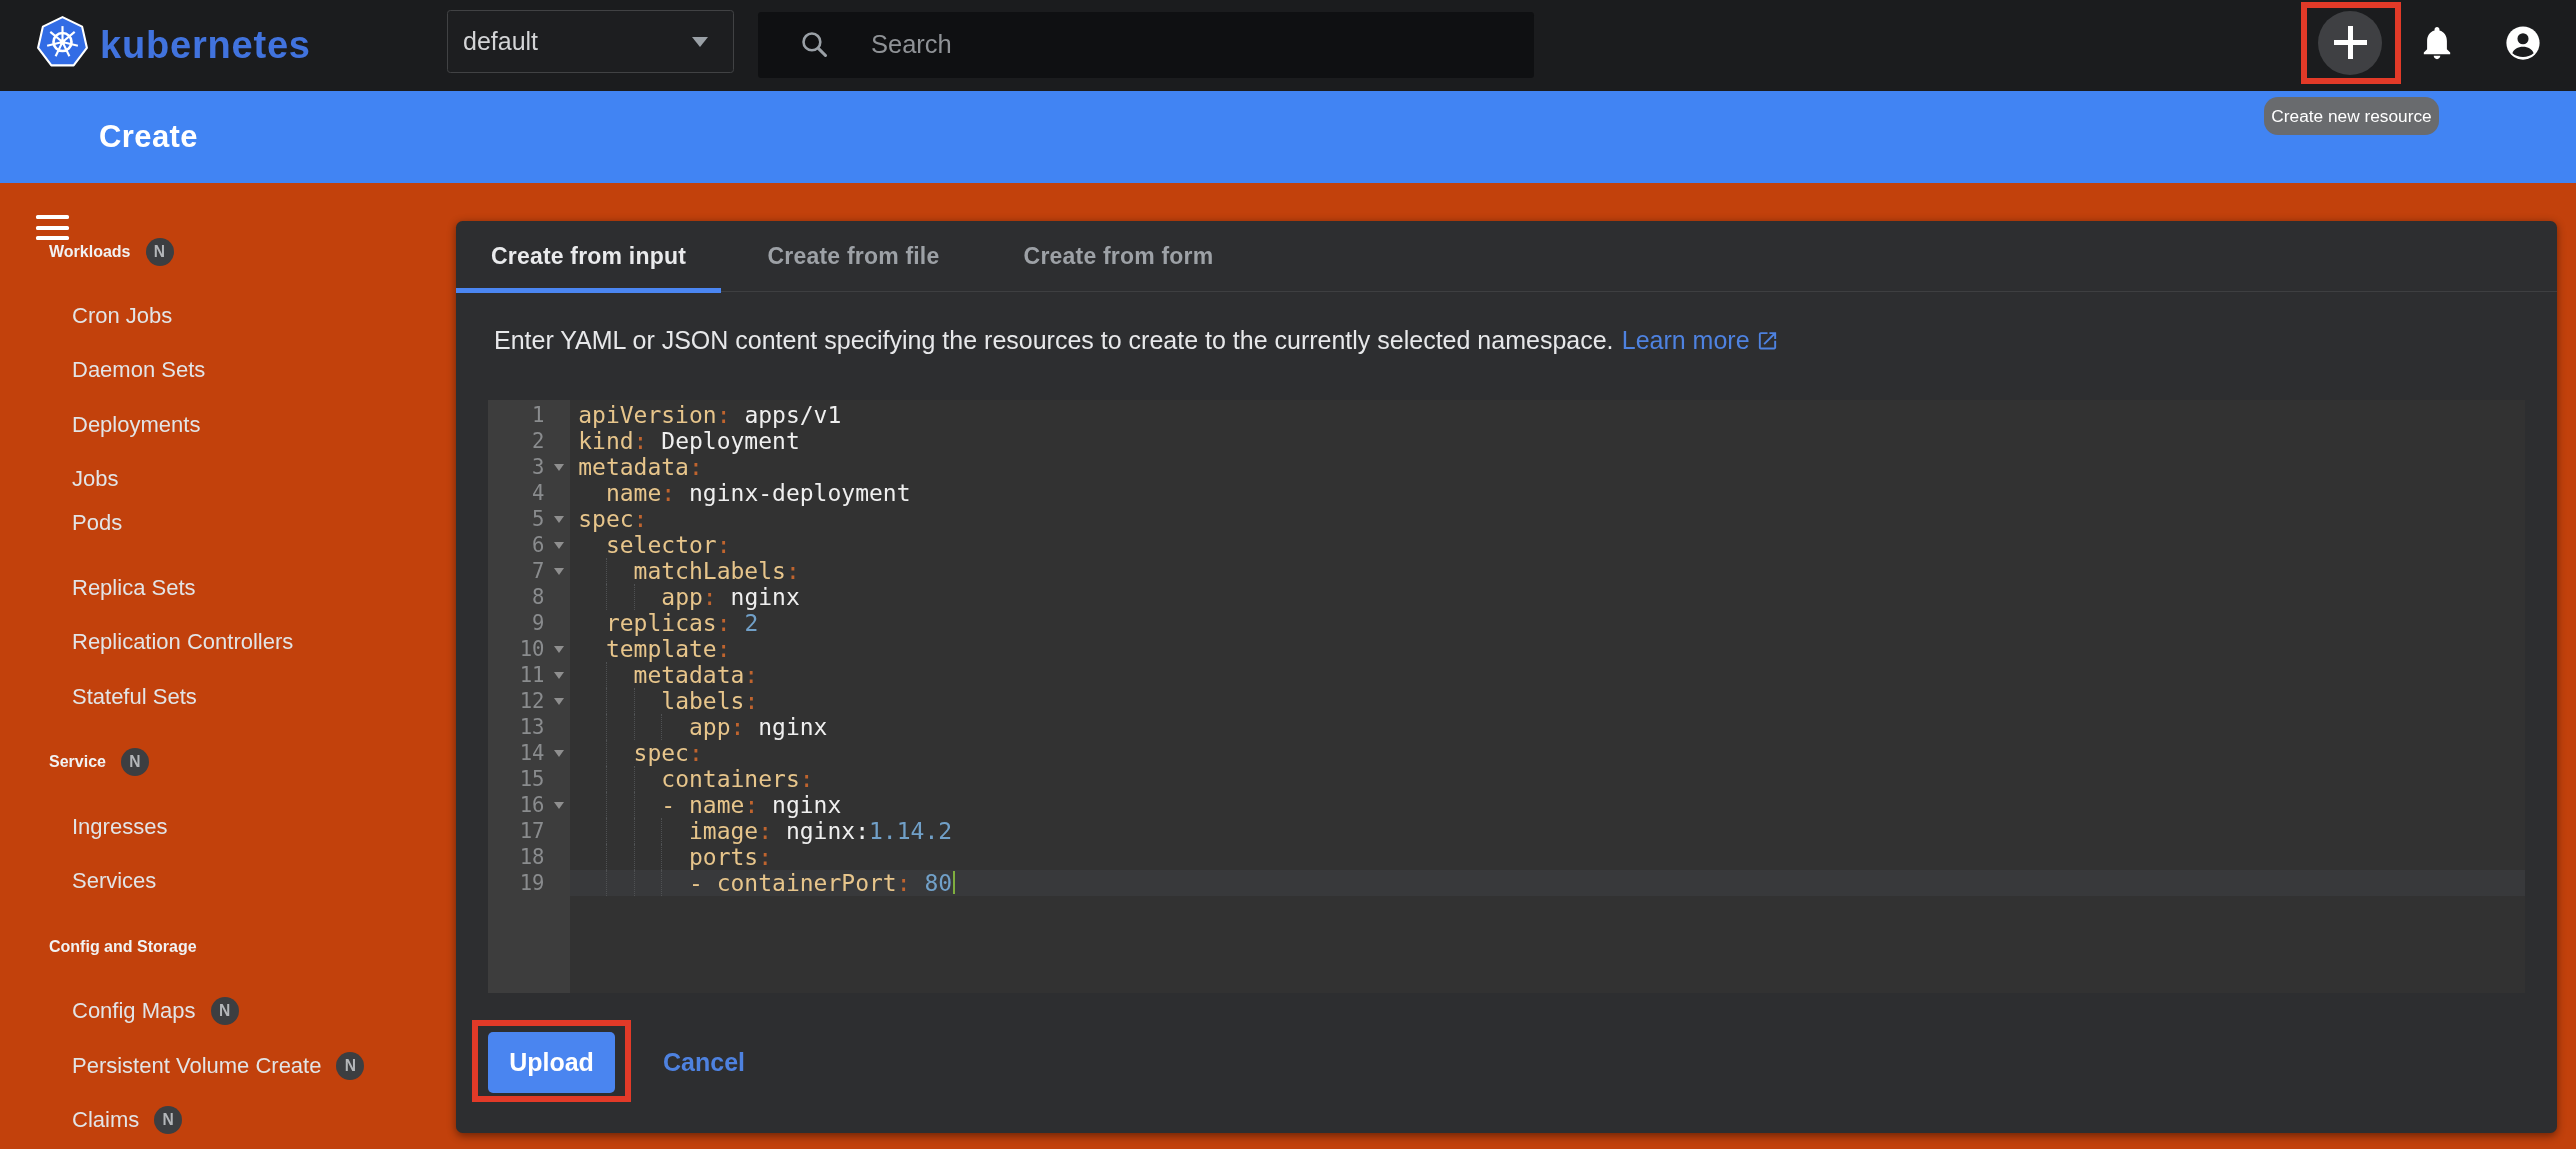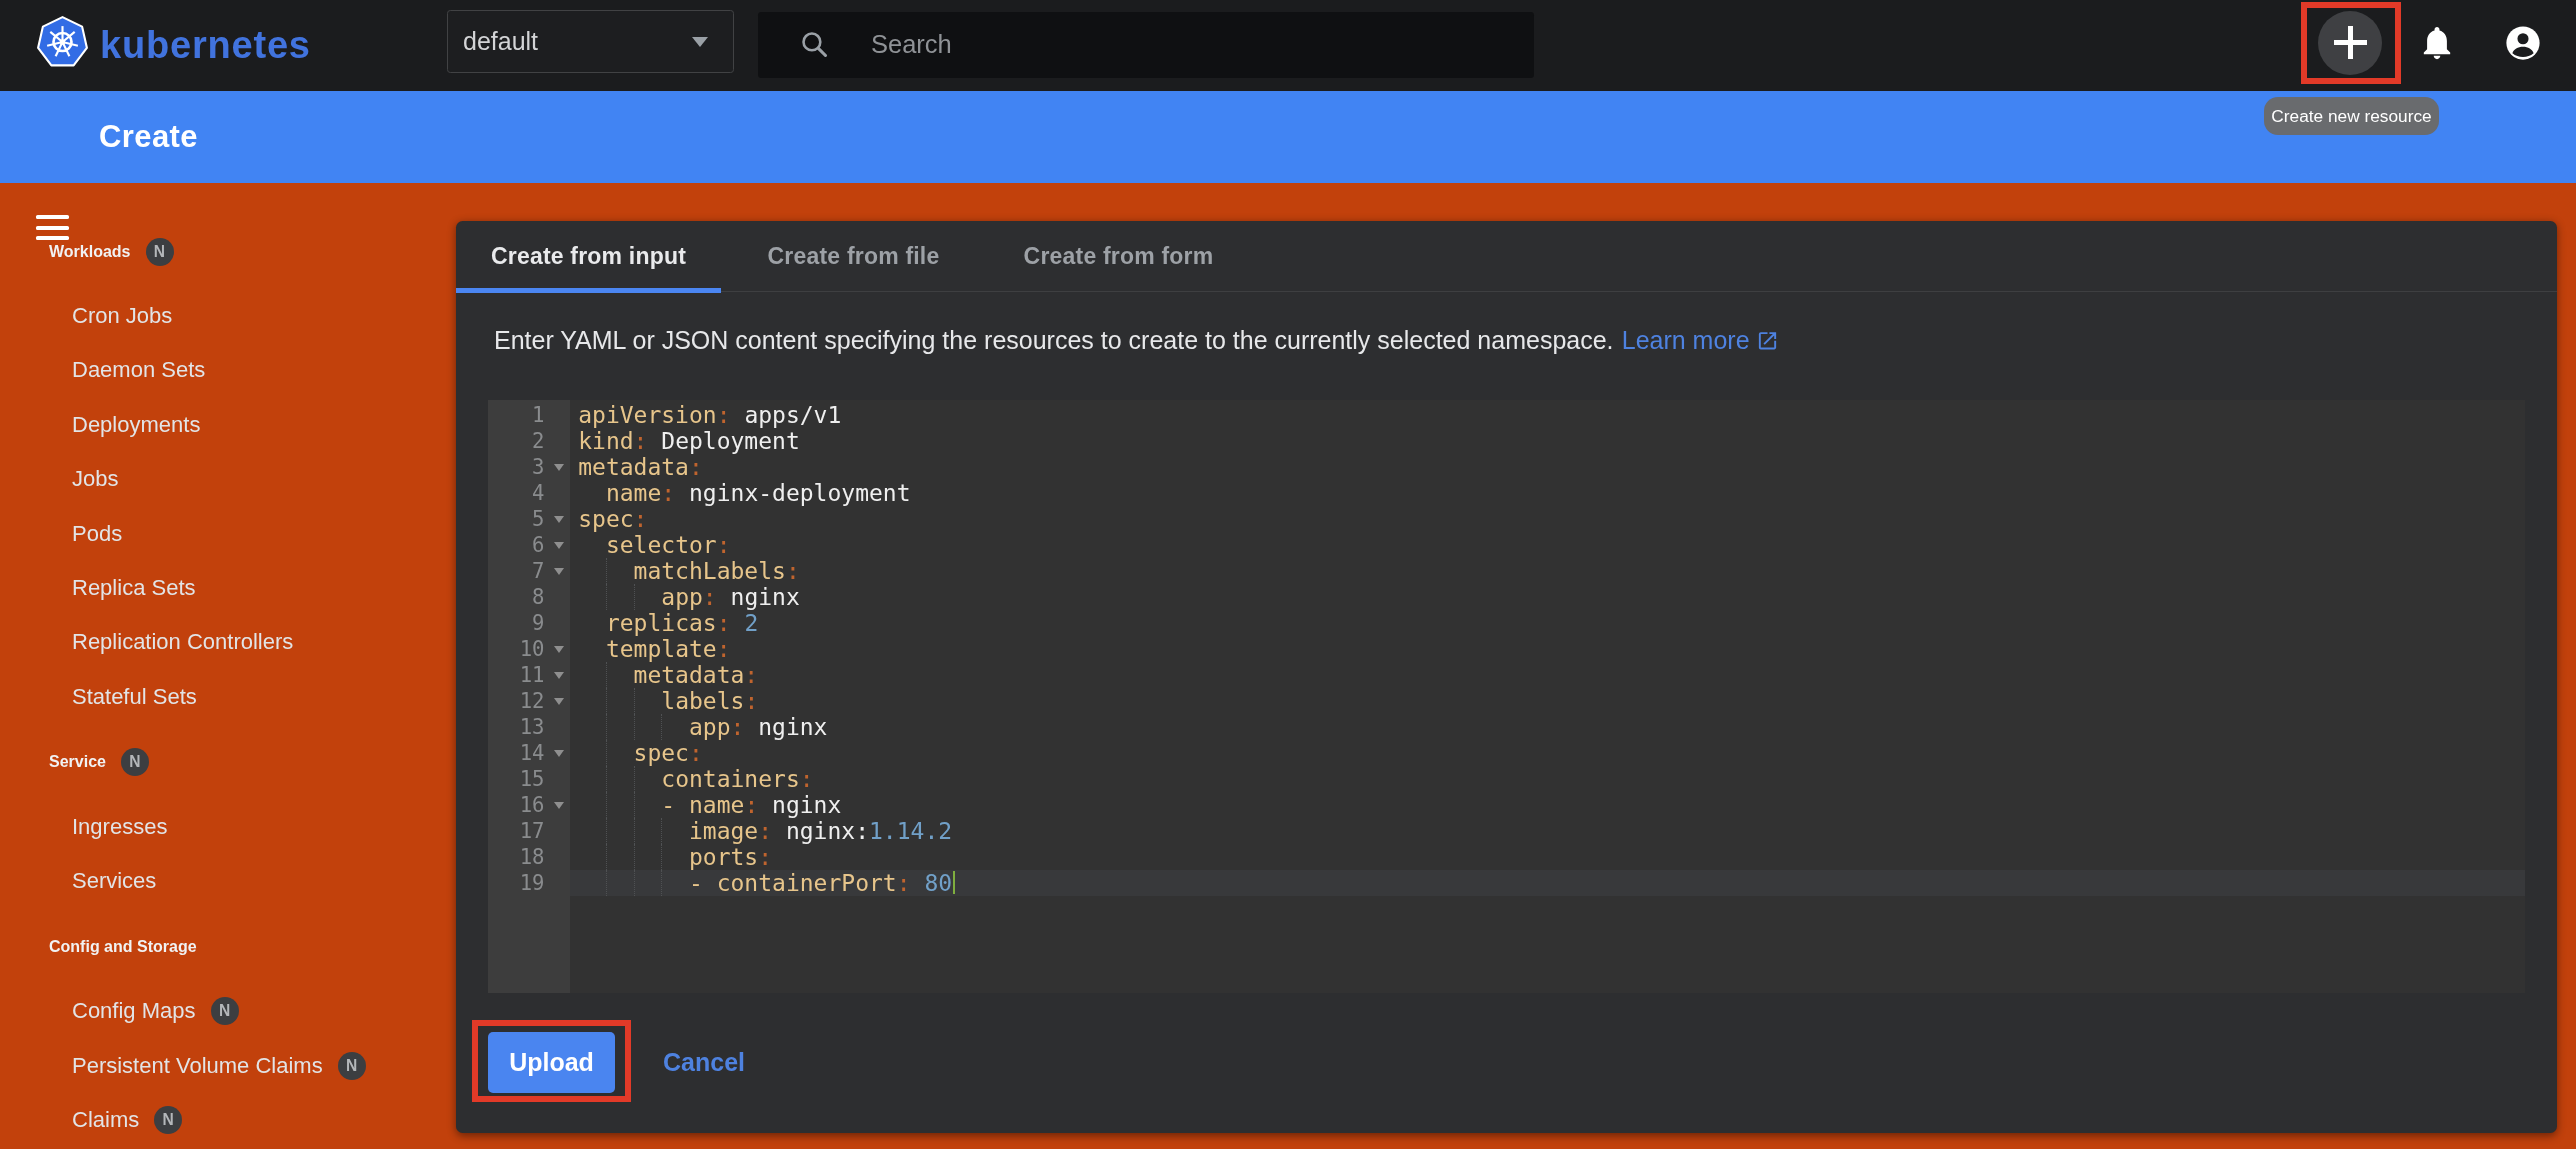--- a/index.html
+++ b/index.html
@@ -167,21 +167,21 @@
       </div>
       <div class="nav-row" style="left: 72px; top: 170px;">
         <span class="lbl-item">Daemon Sets</span>
       </div>
       <div class="nav-row" style="left: 72px; top: 225px;">
         <span class="lbl-item">Deployments</span>
       </div>
       <div class="nav-row" style="left: 72px; top: 279px;">
         <span class="lbl-item">Jobs</span>
       </div>
-      <div class="nav-row" style="left: 72px; top: 334px;">
+      <div class="nav-row" style="left: 72px; top: 323px;">
         <span class="lbl-item">Pods</span>
       </div>
       <div class="nav-row" style="left: 72px; top: 388px;">
         <span class="lbl-item">Replica Sets</span>
       </div>
       <div class="nav-row" style="left: 72px; top: 442px;">
         <span class="lbl-item">Replication Controllers</span>
       </div>
       <div class="nav-row" style="left: 72px; top: 497px;">
         <span class="lbl-item">Stateful Sets</span>
@@ -197,21 +197,21 @@
         <span class="lbl-item">Services</span>
       </div>
       <div class="nav-row" style="left: 49px; top: 747px;">
         <span class="lbl-header">Config and Storage</span>
       </div>
       <div class="nav-row" style="left: 72px; top: 811px;">
         <span class="lbl-item">Config Maps</span>
         <span class="nav-badge">N</span>
       </div>
       <div class="nav-row" style="left: 72px; top: 866px;">
-        <span class="lbl-item">Persistent Volume Claims</span>
+        <span class="lbl-item">Persistent Volume Create</span>
         <span class="nav-badge">N</span>
       </div>
       <div class="nav-row" style="left: 72px; top: 920px;">
         <span class="lbl-item">Claims</span>
         <span class="nav-badge">N</span>
       </div>
     </nav>
 
   <section class="card">
     <div class="tabs" id="tabs">

